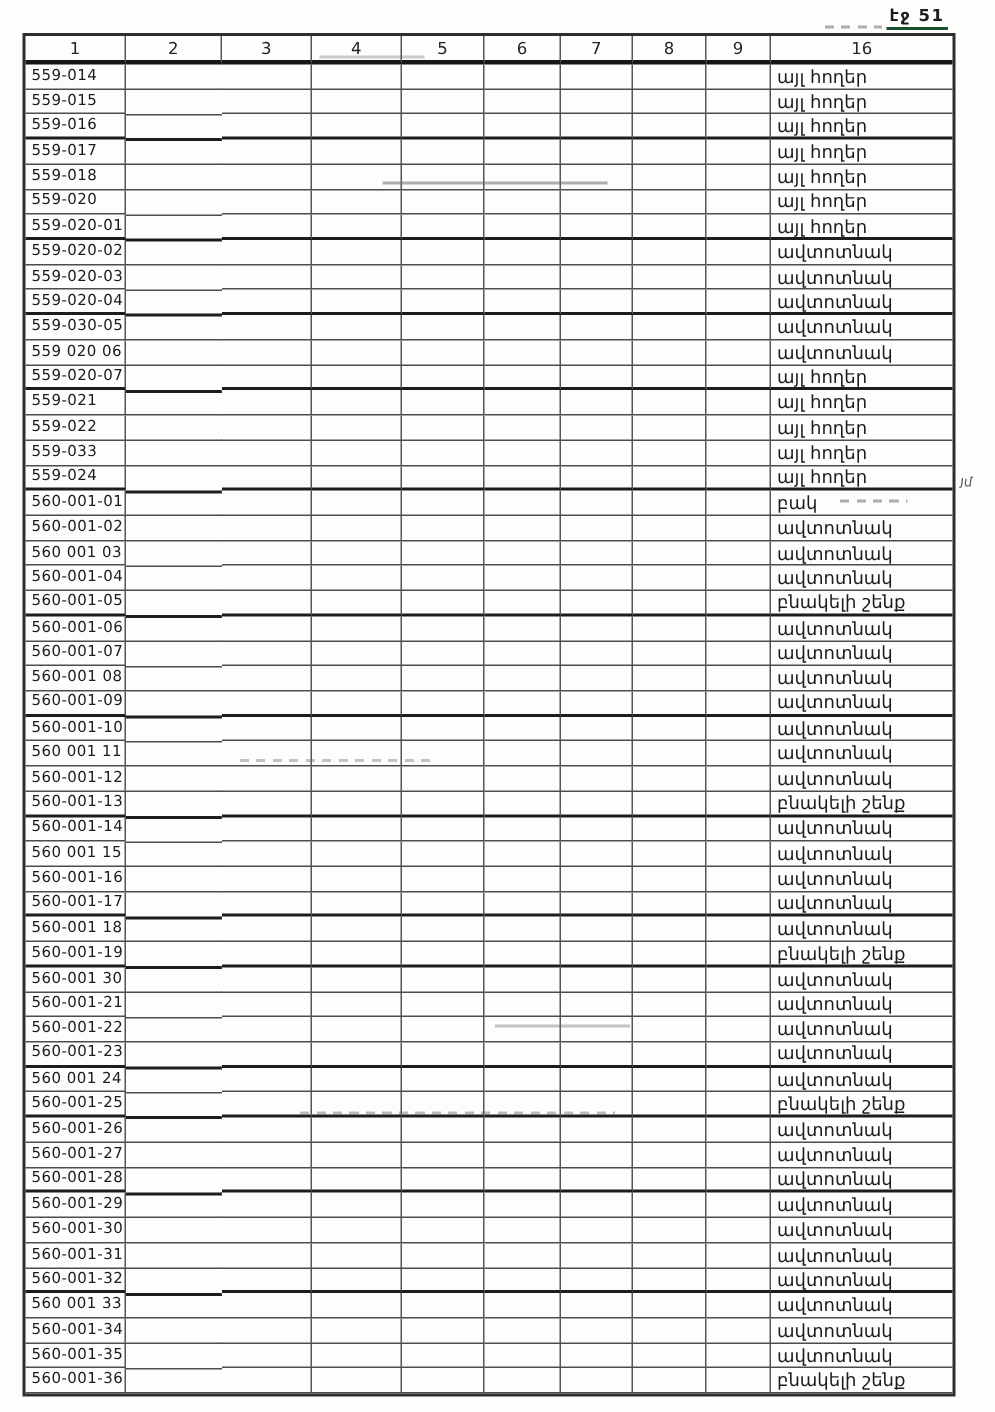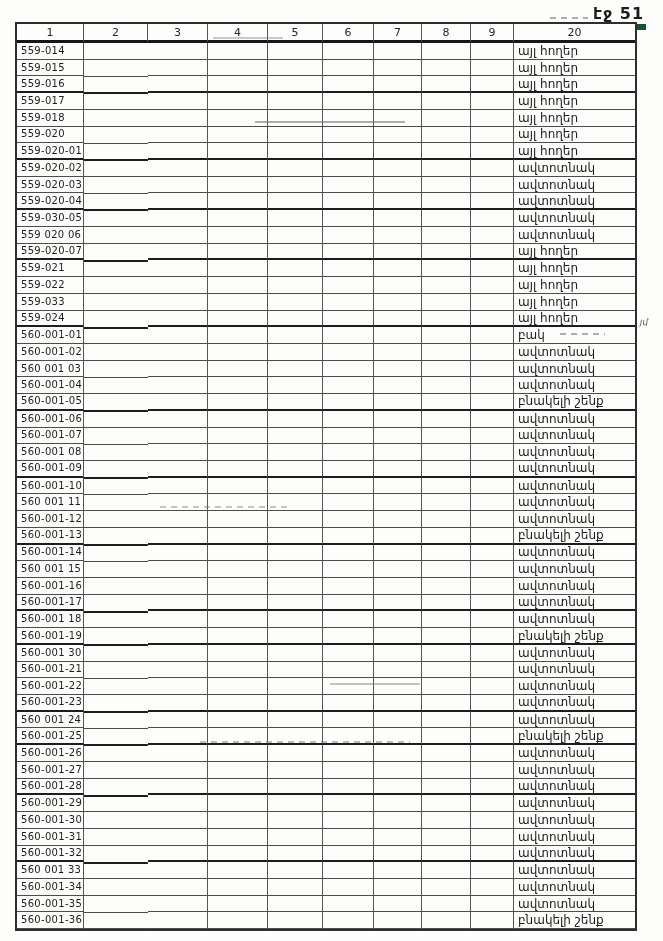--- a/index.html
+++ b/index.html
@@ -4,22 +4,22 @@
 <style>
   html,body{margin:0;padding:0;}
   body{
     width:663px;height:941px;position:relative;overflow:hidden;
     background:#fdfdfb;
     font-family:"DejaVu Sans","Liberation Sans",sans-serif;
     color:#1c1c1c;
   }
   .page-label{
     position:absolute;left:591px;top:4px;
-    font-size:16px;font-weight:bold;letter-spacing:1px;
-    border-bottom:6px solid #14532d;padding:0 2px 1px 2px;
+    font-size:11px;font-weight:bold;letter-spacing:1px;
+    border-bottom:2px solid #14532d;padding:0 2px 1px 2px;
   }
   .margin-note{
     position:absolute;left:640px;top:317px;
     font-size:9px;color:#5a5a5a;transform:rotate(8deg);
   }
   .land-table{
     position:absolute;left:15px;top:22px;
     display:inline-grid;
     grid-template-columns:67px 64px 60px 60px 55px 51px 48px 49px 43px 121px;
     grid-template-rows:19px;
@@ -60,21 +60,21 @@
 <div class="land-table">
     <div class="cell head">1</div>
     <div class="cell head">2</div>
     <div class="cell head">3</div>
     <div class="cell head">4</div>
     <div class="cell head">5</div>
     <div class="cell head">6</div>
     <div class="cell head">7</div>
     <div class="cell head">8</div>
     <div class="cell head">9</div>
-    <div class="cell head">20</div>
+    <div class="cell head">16</div>
     <div class="cell c1">559-014</div>
     <div class="cell c2">0.01</div>
     <div class="cell c3"></div>
     <div class="cell c4"></div>
     <div class="cell c5"></div>
     <div class="cell c6"></div>
     <div class="cell c7"></div>
     <div class="cell c8"></div>
     <div class="cell c9"></div>
     <div class="cell c10">այլ հողեր</div>

